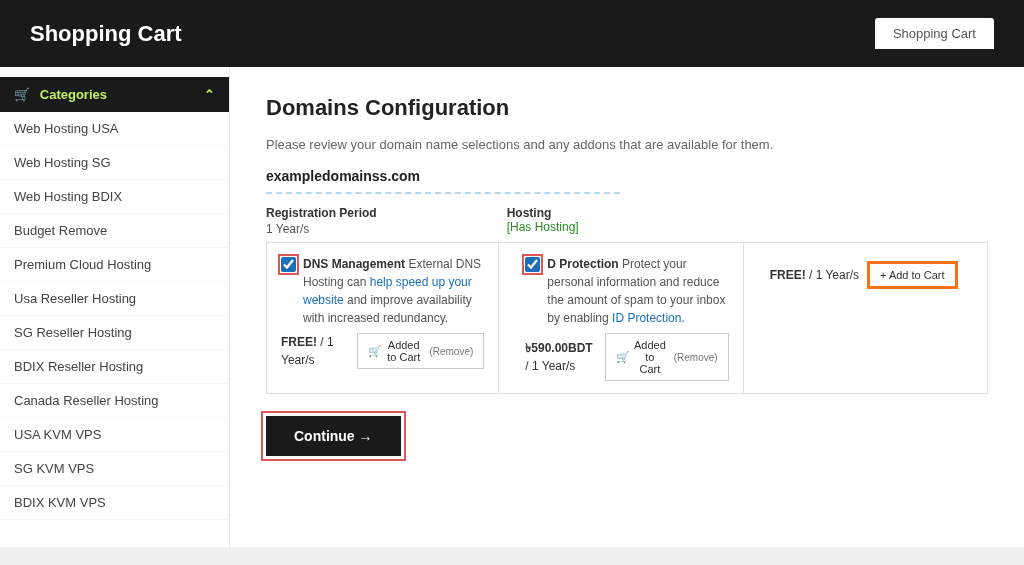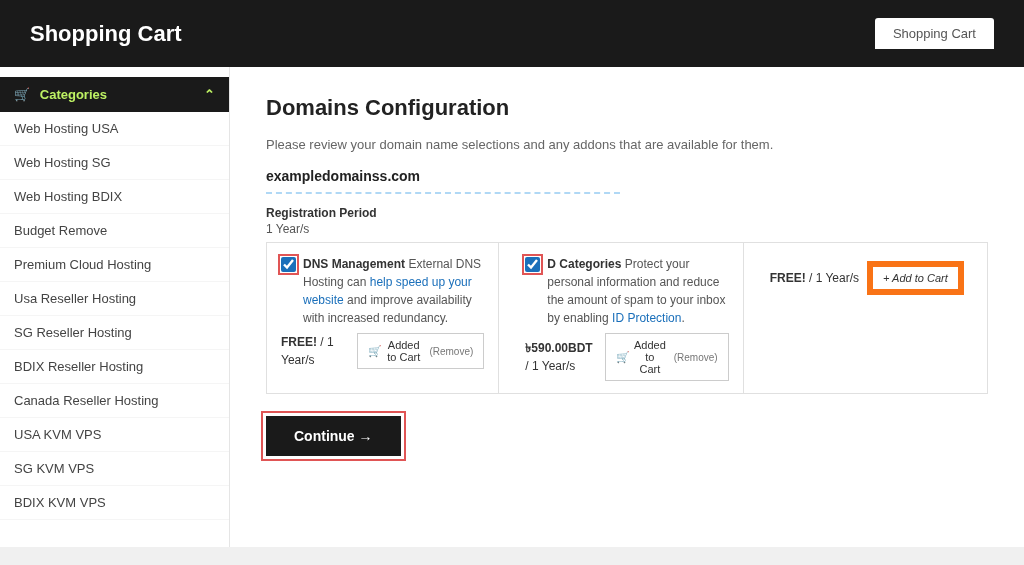--- a/index.html
+++ b/index.html
@@ -160,29 +160,28 @@
       color: #333;
       font-size: 11px;
       padding: 5px 10px;
       cursor: pointer;
       display: flex;
       align-items: center;
       gap: 4px;
     }
     .btn-add {
       background: #fff;
-      border: 6px solid #f97316;
+      border: 3px solid #f97316;
       color: #333;
       font-size: 11px;
       padding: 5px 10px;
       cursor: pointer;
       display: flex;
       align-items: center;
       gap: 4px;
-      font-style: italic;
     }
 
     
     .hosting-label {
       font-size: 12px;
       font-weight: bold;
       color: #333;
     }
     .hosting-value {
       color: #2a8a2a;
@@ -262,20 +261,24 @@
     <p class="page-subtitle">Please review your domain name selections and any addons that are available for them.</p>
 
     <div class="domain-name">exampledomainss.com</div>
 
     
     <div class="section-top">
       <div class="section-top-col">
         <div class="option-label">Registration Period</div>
         <div class="reg-period-value">1 Year/s</div>
       </div>
+      <div class="section-top-col">
+        <div class="hosting-label">Hosting</div>
+        <div class="hosting-value">[Has Hosting]</div>
+      </div>
       <div class="section-top-col"></div>
     </div>
 
     
     <div class="cards-row">
 
       <div class="card">
         <div class="card-header">
           <input type="checkbox" class="card-checkbox" checked="" style="">
           <span>
@@ -293,21 +296,21 @@
               <br>
             <span style="display:block;font-size:10px;color:#777;">(Remove)</span>
           </button>
         </div>
       </div>
 
       <div class="card">
         <div class="card-header">
           <input type="checkbox" class="card-checkbox" checked="" style="">
           <span>
-            <span class="card-title">D Categories</span>
+            <span class="card-title">D Protection</span>
             <span class="card-description">
               Protect your personal information and reduce the amount of spam to your inbox by enabling <span style="color:#1a6fba;">ID Protection</span>.
             </span>
           </span>
         </div>
         <div class="card-footer">
           <span class="price-label"><strong>৳590.00BDT</strong> <span>/ 1 Year/s</span></span>
           <button class="btn-added">
             <span>🛒</span>
             <span>Added to Cart</span>

